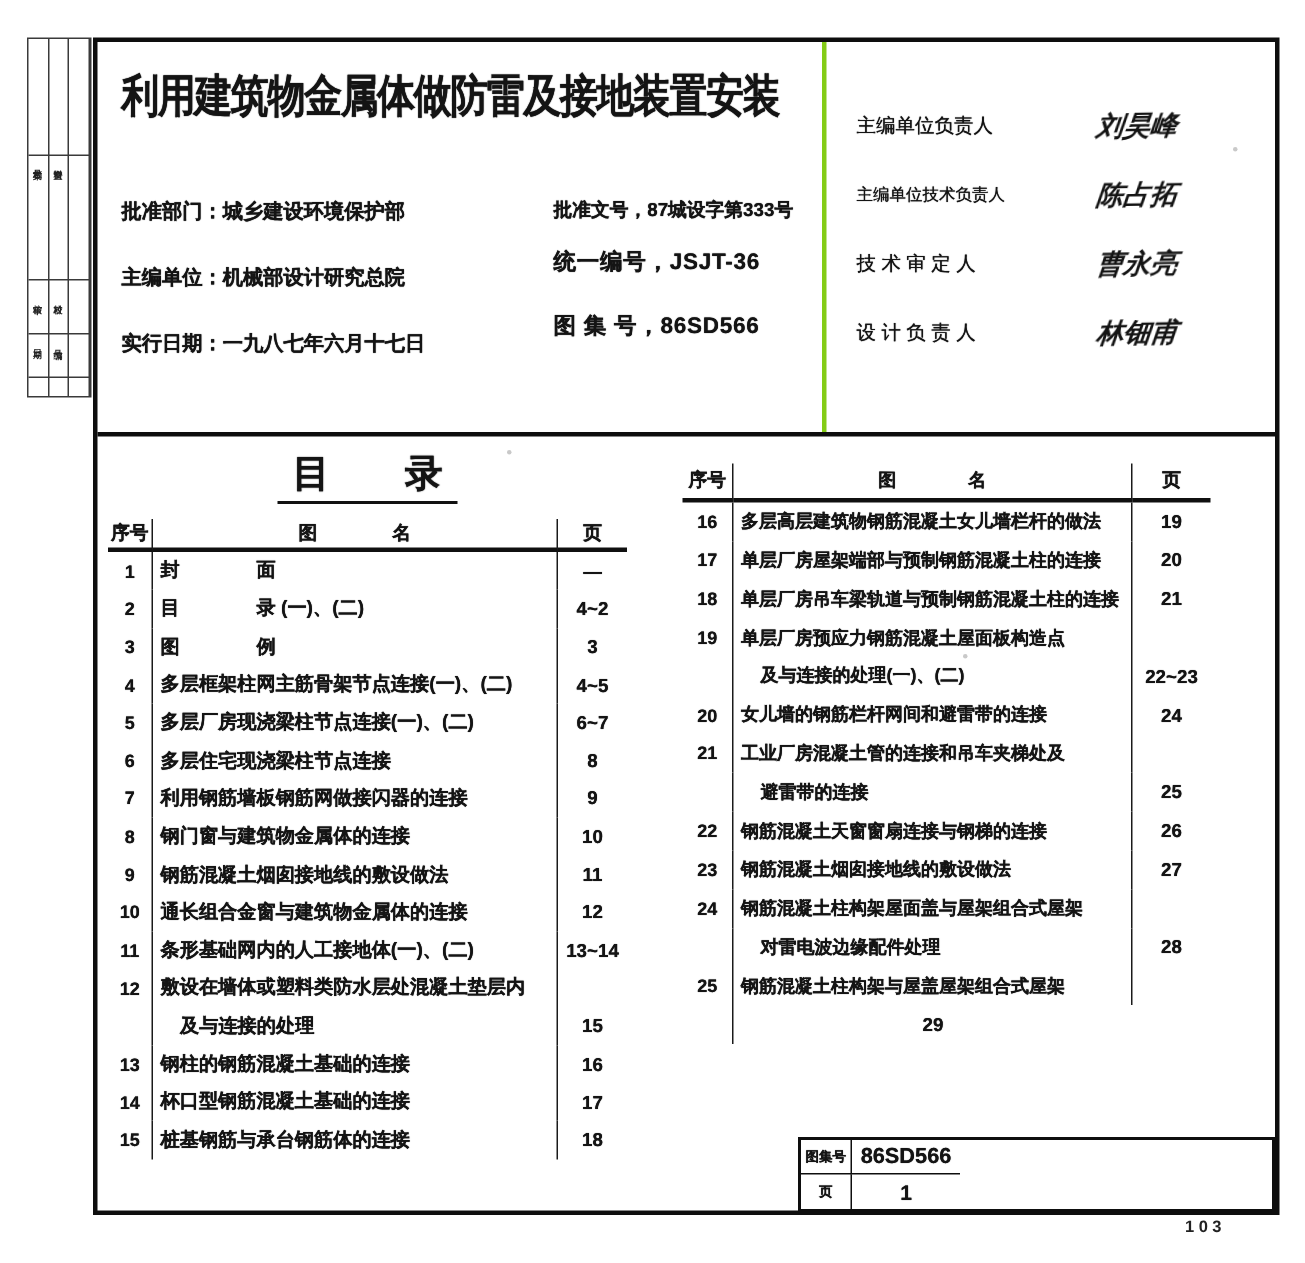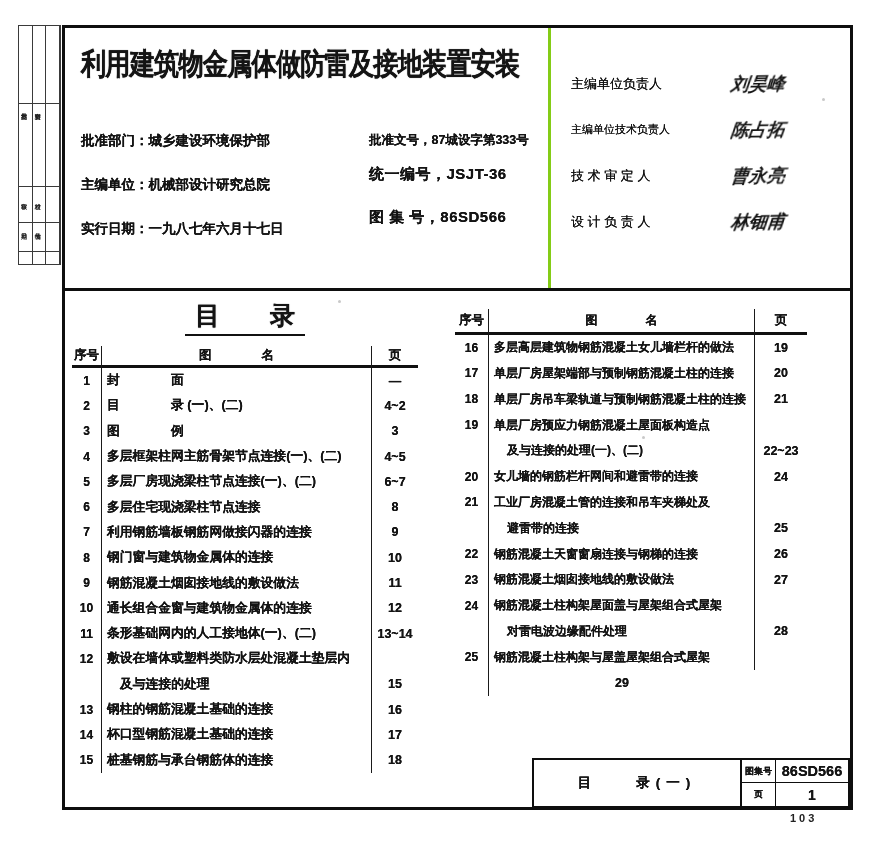--- a/index.html
+++ b/index.html
@@ -240,21 +240,20 @@
             <div class="cell c3">28</div>
             <div class="cell c1">25</div>
             <div class="cell c2">钢筋混凝土柱构架与屋盖屋架组合式屋架</div>
             <div class="cell c3"></div>
             <div class="cell c1"></div>
             <div class="cell c3">29</div>
           </div>
       </div>
 
       <div class="foot-box">
-        <div class="foot-title">目　　录(一)</div>
         <div class="foot-grid">
           <div class="fcell lbl top">图集号</div>
           <div class="fcell top atlas-no">86SD566</div>
           <div class="fcell lbl plabel">页</div>
           <div class="fcell page-no">1</div>
         </div>
       </div>
 
     </div>
   </div>

